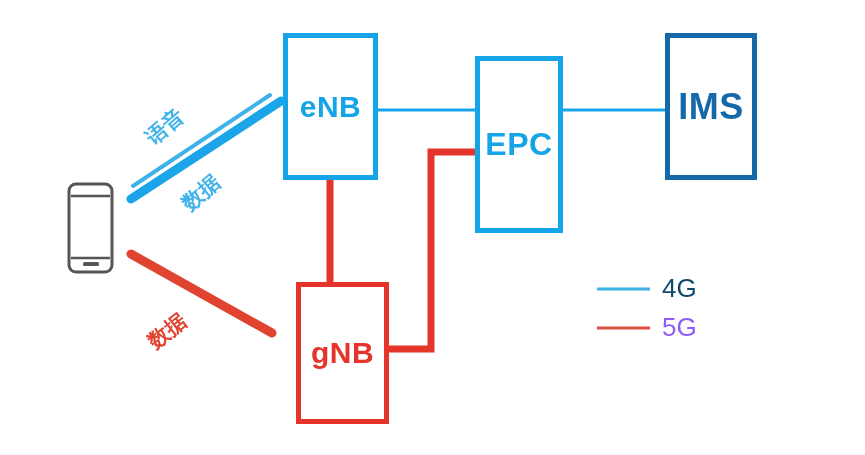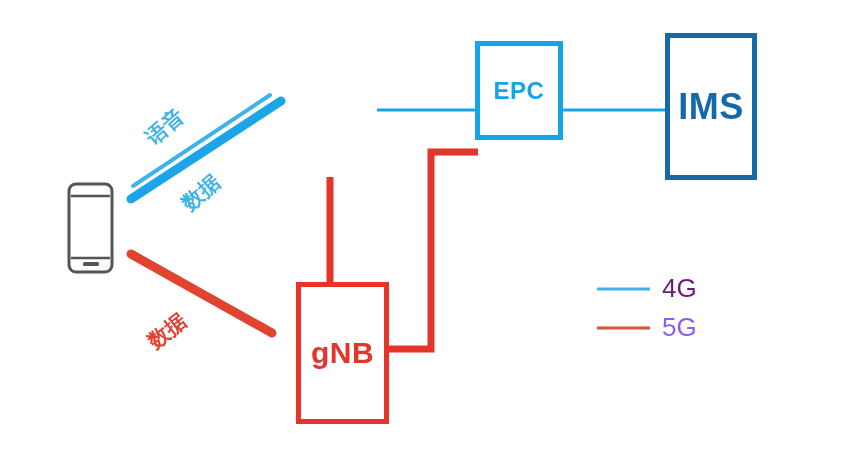--- a/index.html
+++ b/index.html
@@ -34,24 +34,24 @@
     font-weight: bold;
     letter-spacing: 0.5px;
   }
   #node-enb {
     left: 283px; top: 33px; width: 95px; height: 147px;
     border: 5px solid #16a4e8;
     color: #16a4e8;
     font-size: 30px;
   }
   #node-epc {
-    left: 475px; top: 41px; width: 88px; height: 99px;
+    left: 475px; top: 56px; width: 88px; height: 177px;
     border: 5px solid #16a4e8;
     color: #16a4e8;
-    font-size: 24px;
+    font-size: 32px;
   }
   #node-ims {
     left: 665px; top: 33px; width: 92px; height: 147px;
     border: 5px solid #1569a8;
     color: #1569a8;
     font-size: 36px;
   }
   #node-gnb {
     left: 285px; top: 282px; width: 93px; height: 142px;
     border: 5px solid #e5352b;
@@ -80,21 +80,21 @@
     left: 142px; top: 333px;
     color: #e0432f;
     transform: rotate(-38deg);
   }
   .legend-label {
     position: absolute;
     font-size: 26px;
     font-weight: normal;
     white-space: nowrap;
   }
-  #legend-4g-label { left: 662px; top: 273px; color: #701a75; }
+  #legend-4g-label { left: 662px; top: 273px; color: #0c4a6e; }
   #legend-5g-label { left: 662px; top: 312px; color: #8b5cf6; }
 </style>
 </head>
 <body>
 
 <div id="canvas">
 
   <svg class="layer" viewBox="0 0 865 455" xmlns="http://www.w3.org/2000/svg">
 
     <line x1="377" y1="110" x2="477" y2="110" stroke="#16a4e8" stroke-width="3"></line>
@@ -116,20 +116,23 @@
     <line x1="597" y1="328" x2="650" y2="328" stroke="#d9503c" stroke-width="3"></line>
   </svg>
 
   <svg class="layer" viewBox="0 0 865 455" xmlns="http://www.w3.org/2000/svg">
     <rect x="69" y="184" width="43" height="88" rx="7" ry="7" fill="#ffffff" stroke="#555555" stroke-width="3"></rect>
     <line x1="71" y1="196" x2="110" y2="196" stroke="#555555" stroke-width="2.5"></line>
     <line x1="71" y1="258" x2="110" y2="258" stroke="#555555" stroke-width="2.5"></line>
     <rect x="83" y="262" width="16" height="4" rx="1.5" ry="1.5" fill="#555555"></rect>
   </svg>
 
+  <div class="node-box" id="node-enb">
+    <span>eNB</span>
+  </div>
 
   <div class="node-box" id="node-epc">
     <span>EPC</span>
   </div>
 
   <div class="node-box" id="node-ims">
     <span>IMS</span>
   </div>
 
   <div class="node-box" id="node-gnb">

